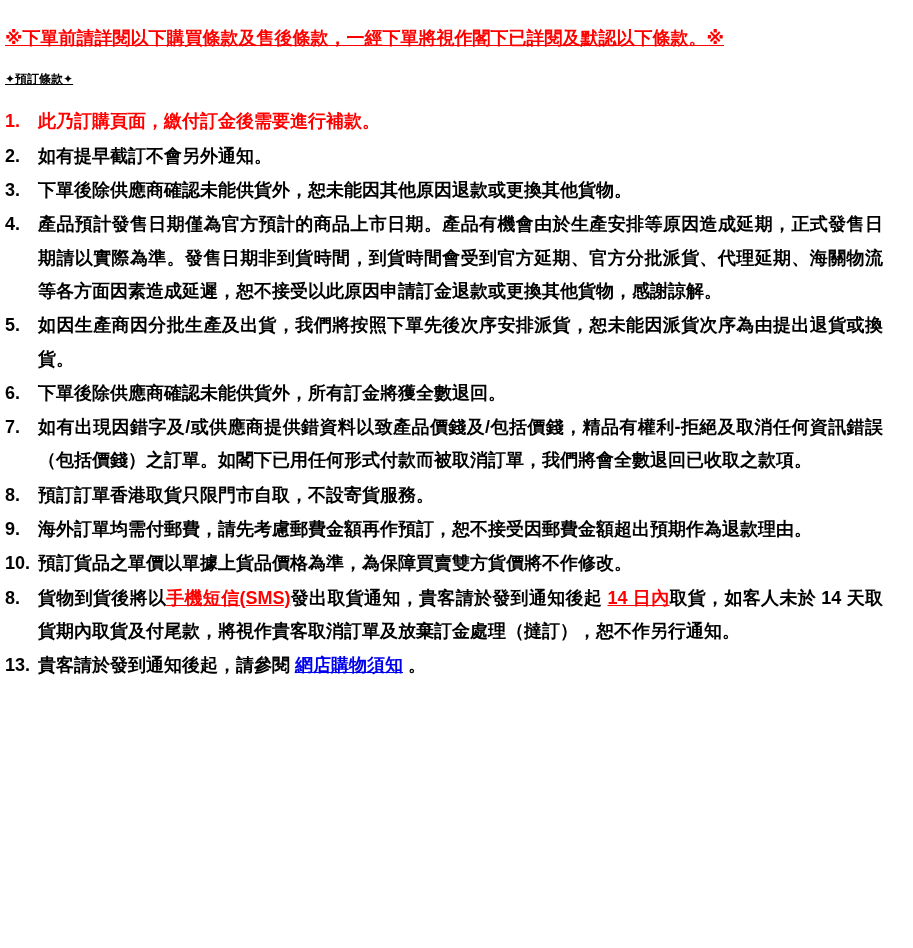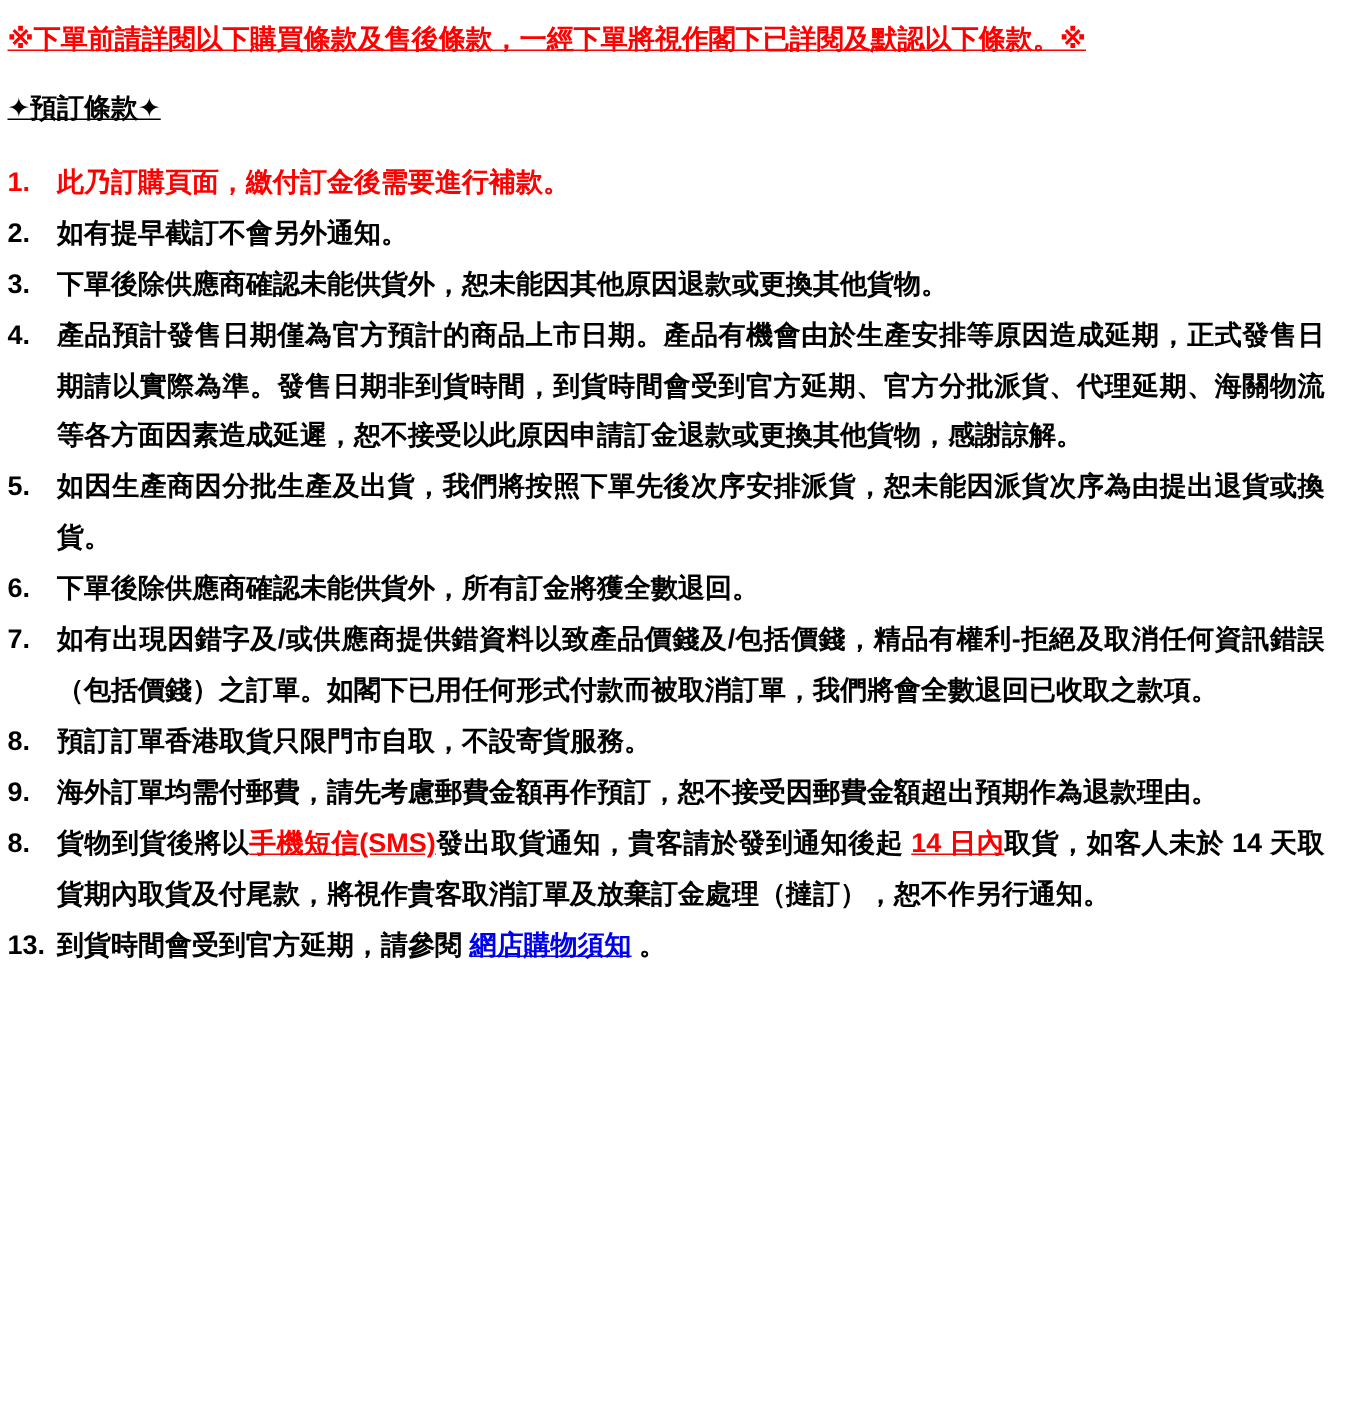--- a/index.html
+++ b/index.html
@@ -14,28 +14,28 @@
     padding: 6px 30px 20px 5px;
     font-family: "Liberation Sans", "DejaVu Sans", sans-serif;
     font-weight: bold;
     font-size: 18px;
     line-height: 1.85;
     color: var(--text-black, #000);
   }
   .notice {
     color: var(--accent-red, #ff0000);
     text-decoration: underline;
-    margin: 4px 0 13px 0;
+    margin: 16px 0 13px 0;
     font-size: 18px;
   }
   .section-title {
     color: var(--text-black, #000);
     text-decoration: underline;
     margin: 0 0 15px 0;
-    font-size: 18px;
+    font-size: 12px;
   }
   .terms-list {
     margin: 0;
     padding: 0;
   }
   .term-item {
     display: flex;
     align-items: flex-start;
     margin: 0 0 1px 0;
   }
@@ -100,21 +100,25 @@
       </div>
       <div class="term-item">
         <span class="num">8.</span>
         <span class="body"><span class="seg seg-plain">預訂訂單香港取貨只限門市自取，不設寄貨服務。</span></span>
       </div>
       <div class="term-item">
         <span class="num">9.</span>
         <span class="body"><span class="seg seg-plain">海外訂單均需付郵費，請先考慮郵費金額再作預訂，恕不接受因郵費金額超出預期作為退款理由。</span></span>
       </div>
       <div class="term-item">
+        <span class="num">10.</span>
+        <span class="body"><span class="seg seg-plain">預訂貨品之單價以單據上貨品價格為準，為保障買賣雙方貨價將不作修改。</span></span>
+      </div>
+      <div class="term-item">
         <span class="num">8.</span>
         <span class="body"><span class="seg seg-plain">貨物到貨後將以</span><span class="seg seg-red-underline">手機短信(SMS)</span><span class="seg seg-plain">發出取貨通知，貴客請於發到通知後起 </span><span class="seg seg-red-underline">14 日內</span><span class="seg seg-plain">取貨，如客人未於 14 天取貨期內取貨及付尾款，將視作貴客取消訂單及放棄訂金處理（撻訂），恕不作另行通知。</span></span>
       </div>
       <div class="term-item">
         <span class="num">13.</span>
-        <span class="body"><span class="seg seg-plain">到貨時間會受到官方延期，請參閱 </span><span class="seg seg-link">網店購物須知</span><span class="seg seg-plain"> 。</span></span>
+        <span class="body"><span class="seg seg-plain">貴客請於發到通知後起，請參閱 </span><span class="seg seg-link">網店購物須知</span><span class="seg seg-plain"> 。</span></span>
       </div>
     </div>
 </div>
 
 </body></html>

